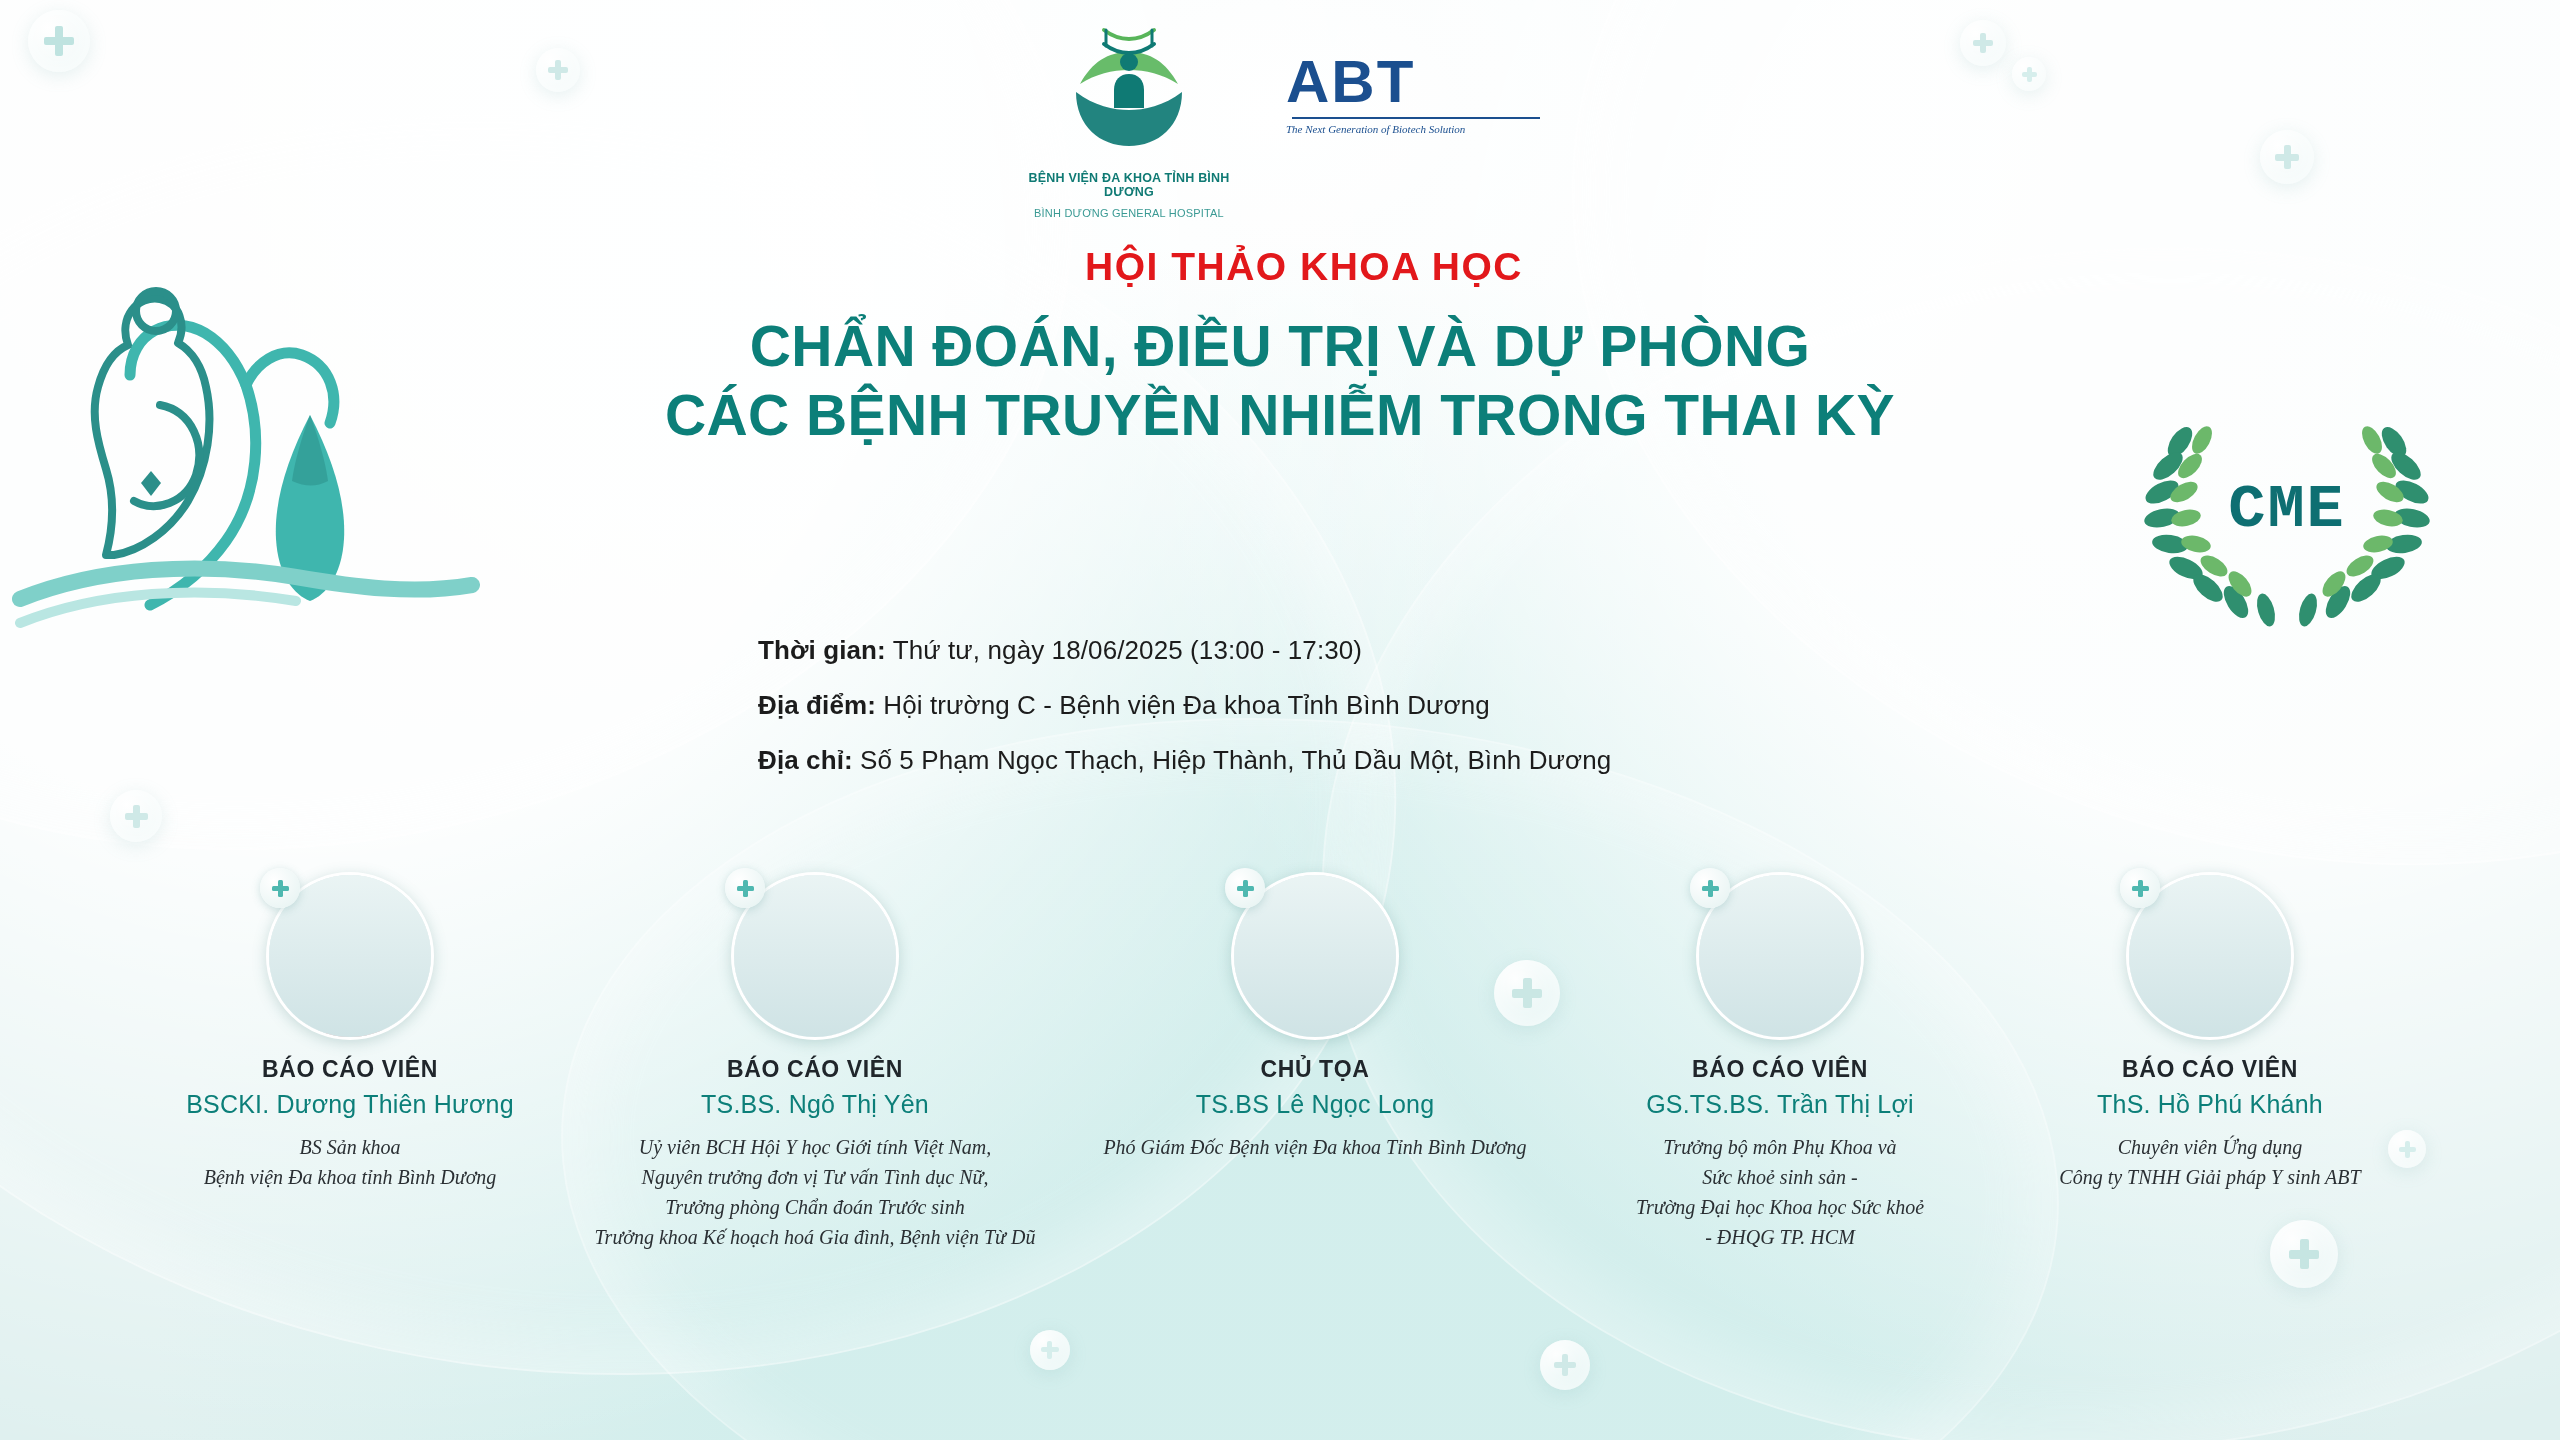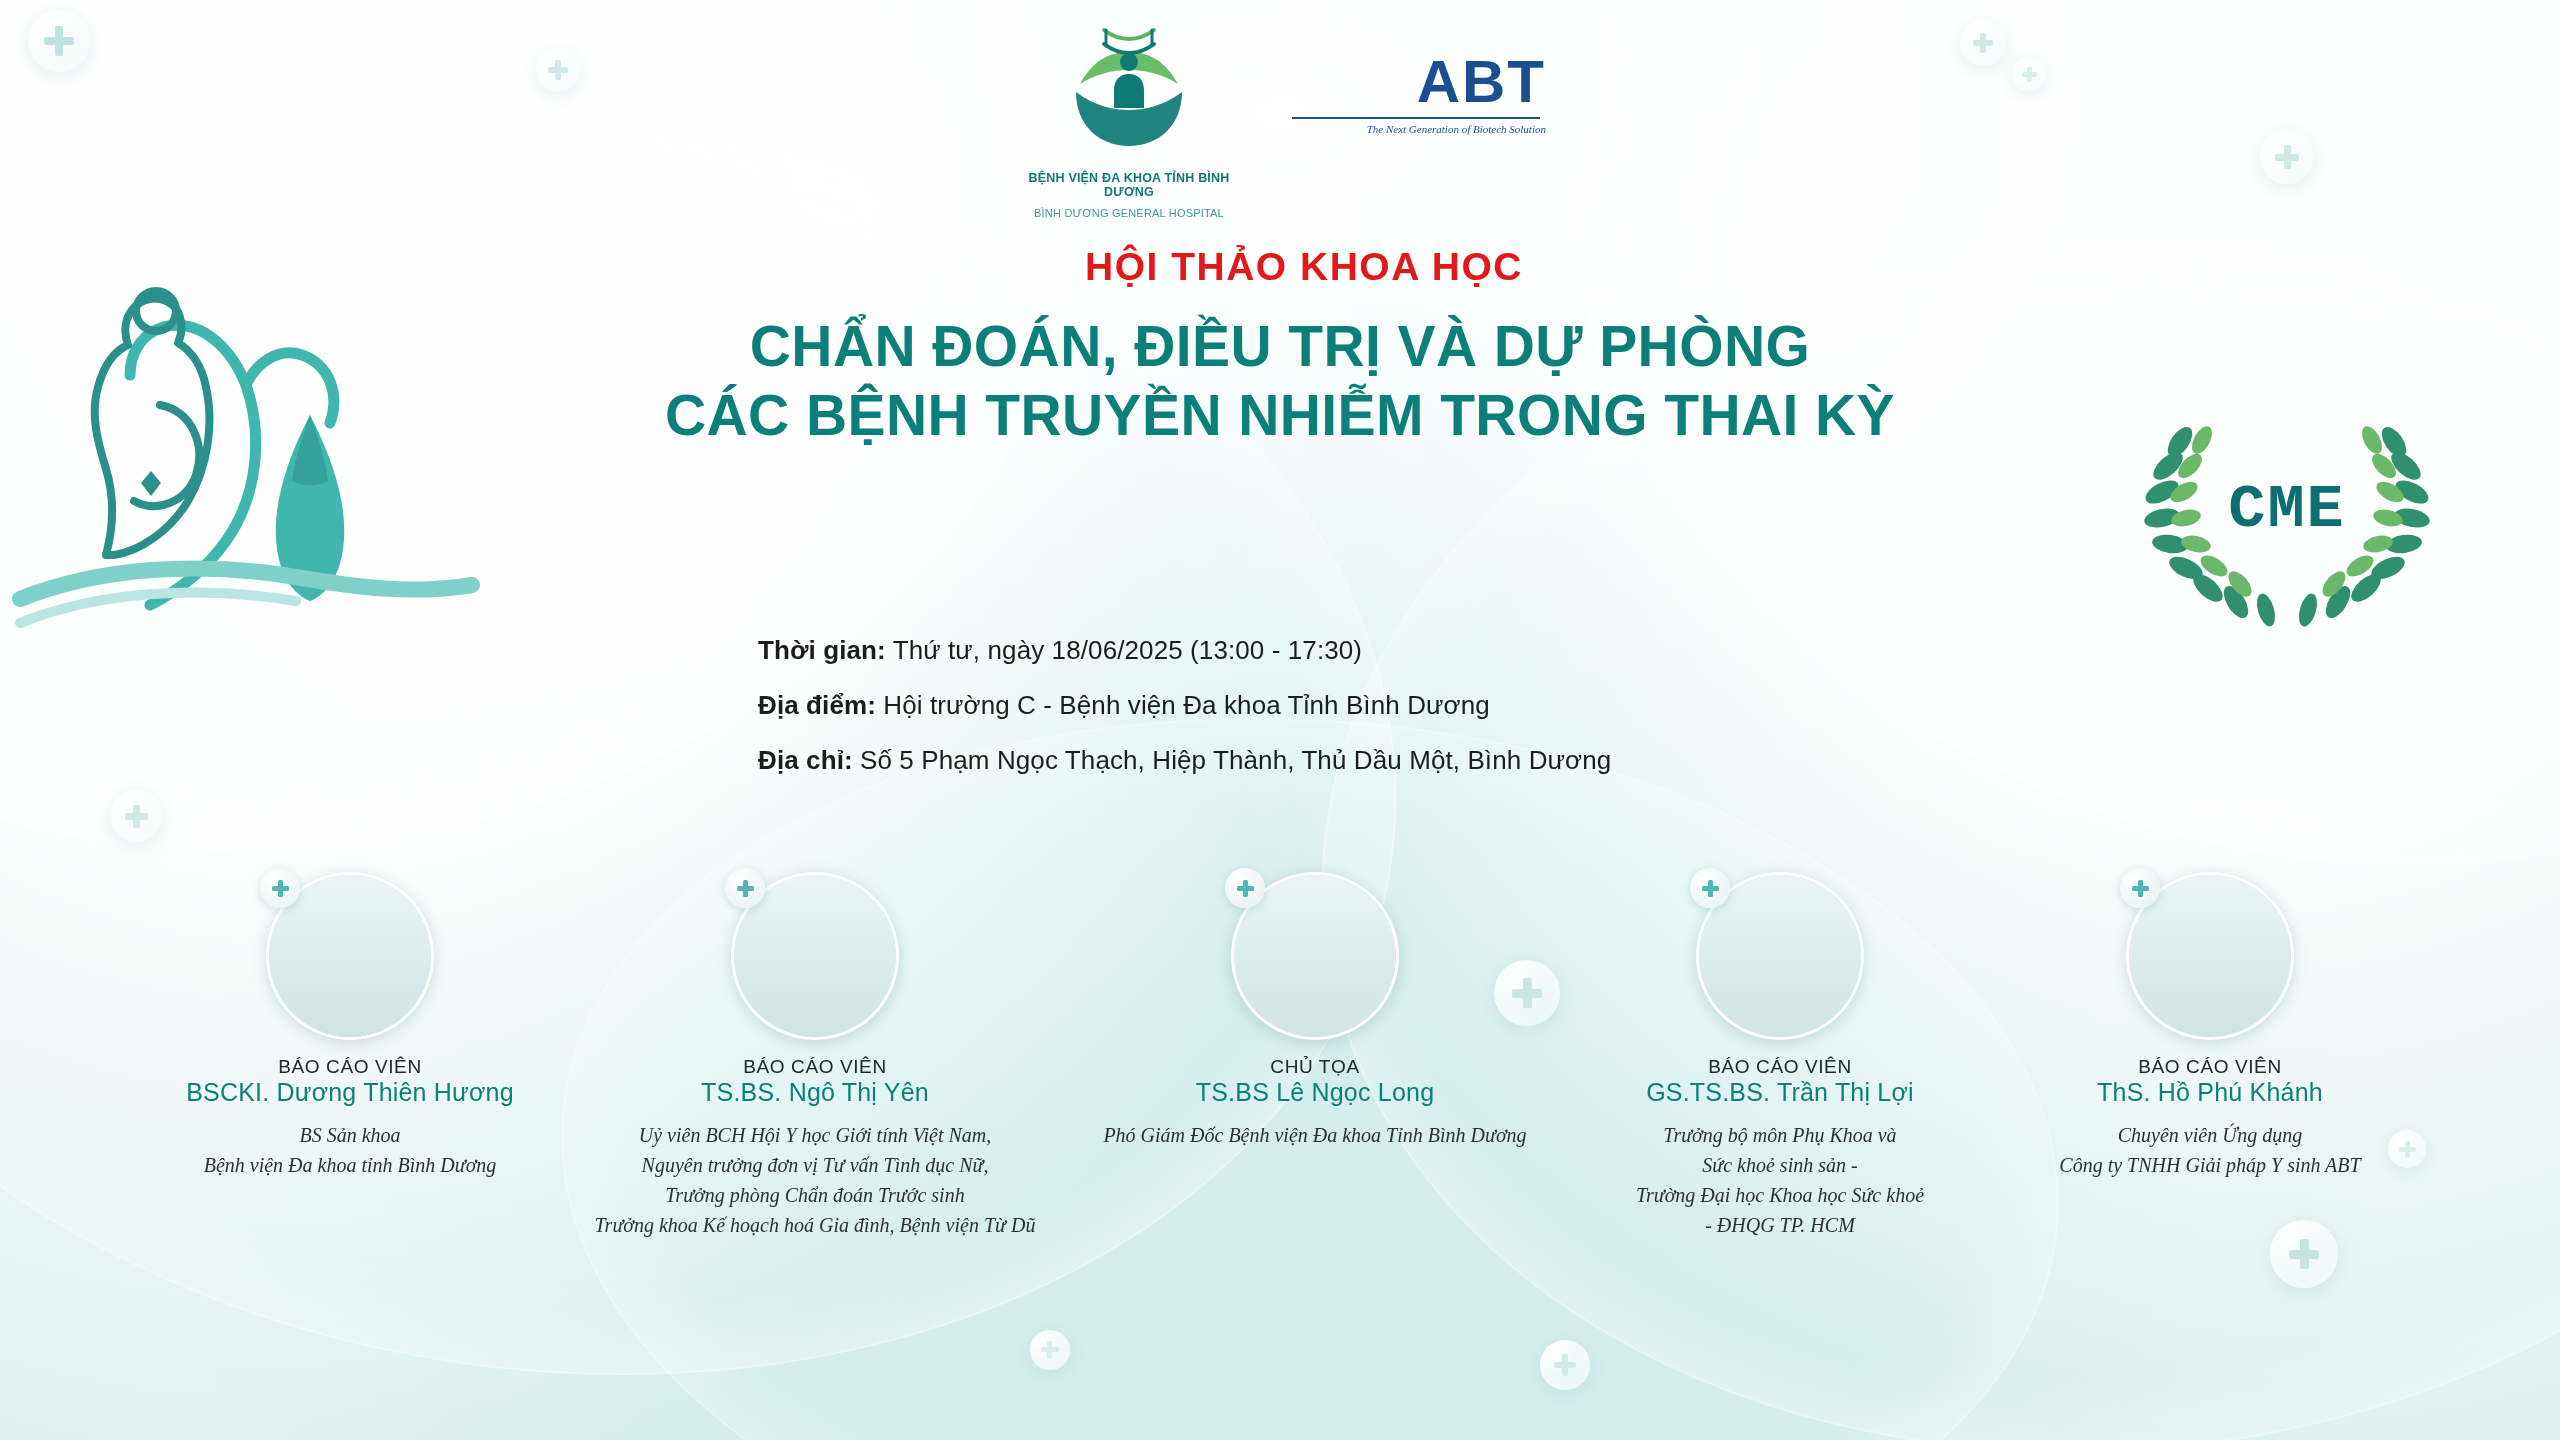--- a/index.html
+++ b/index.html
@@ -66,21 +66,21 @@
     position: absolute; top: 22px; left: 0; right: 0;
     display: flex; align-items: flex-start; justify-content: center; gap: 42px;
   }
   .hosp-logo { text-align:center; width: 230px; }
   .hosp-mark { margin: 0 auto; }
   .hosp-name1 {
     font-size: 12.5px; font-weight: 700; color:#0f7a74; letter-spacing:.2px; margin-top: 5px;
   }
   .hosp-name2 { font-size: 11px; color:#3a9a94; margin-top: 8px; letter-spacing:.2px;}
 
-  .abt-logo { text-align:right; padding-top: 30px; width: 260px;}
+  .abt-logo { text-align:left; padding-top: 30px; width: 260px;}
   .abt-word {
     font-size: 60px; font-weight: 800; color:#1b4f8f; letter-spacing: 2px; line-height: 1;
     font-family: "Liberation Sans", sans-serif;
   }
   .abt-rule { height:2px; background:#1b4f8f; margin:5px 6px 4px;}
   .abt-tag { font-size: 11px; color:#1b4f8f; font-style: italic; font-family:"Liberation Serif", serif; }
 
   
   .kicker {
     position:absolute; top: 245px; left: 0; right: 0; text-align:center;
@@ -131,21 +131,21 @@
     background: #dfeeee;
   }
   .photo .bg { position:absolute; inset:0; background: linear-gradient(180deg,#eaf4f4 0%, #cfe3e5 100%); }
   .badge-cross {
     position:absolute; top: -4px; left: -6px; width: 40px; height: 40px; border-radius: 50%;
     background: radial-gradient(circle at 34% 30%, #ffffff, #e4f2f1);
     box-shadow: 0 2px 8px rgba(100,160,158,.3);
     display:flex; align-items:center; justify-content:center;
   }
   .role {
-    font-size: 19px; font-weight: 400; color:#20262b; letter-spacing:.6px; 
+    font-size: 23px; font-weight: 700; color:#20262b; letter-spacing:.6px; margin-bottom: 7px;
   }
   .name {
     font-size: 25px; font-weight: 400; color:#0c7f79; margin-bottom: 13px; letter-spacing:.2px;
   }
   .aff {
     font-size: 20px; color:#2a2f33; font-style: italic; line-height: 1.5;
     font-family: "Liberation Serif", serif;
   }
   .aff div { white-space: nowrap; }
 </style>

